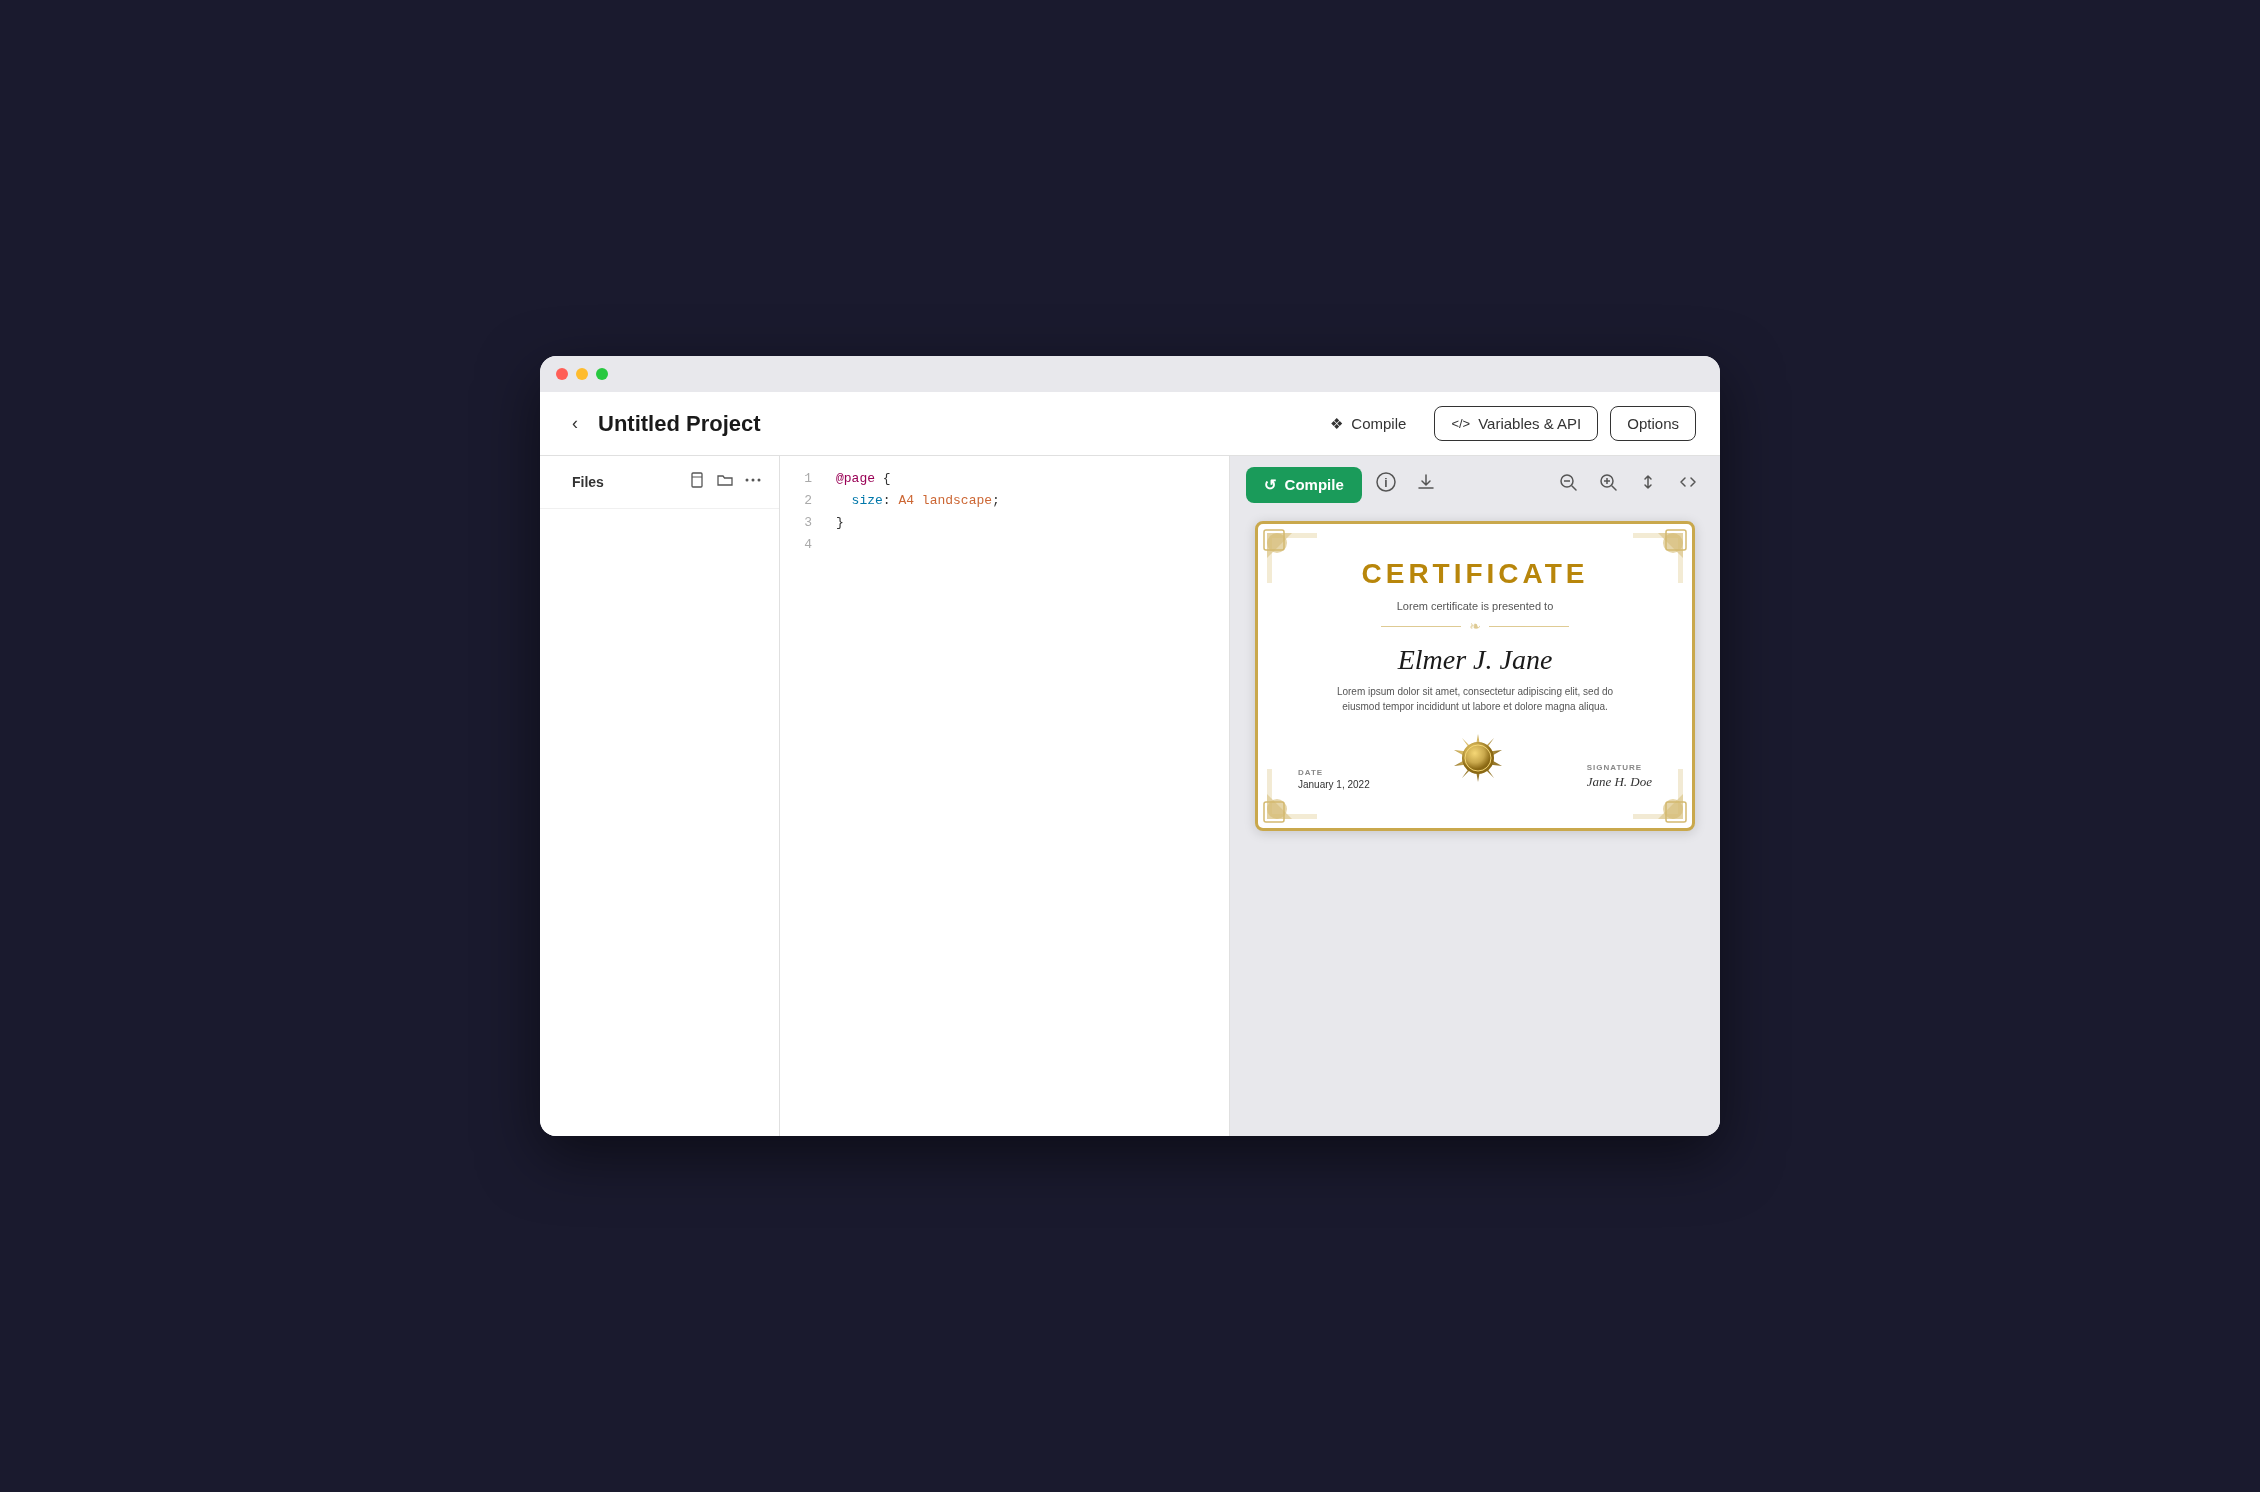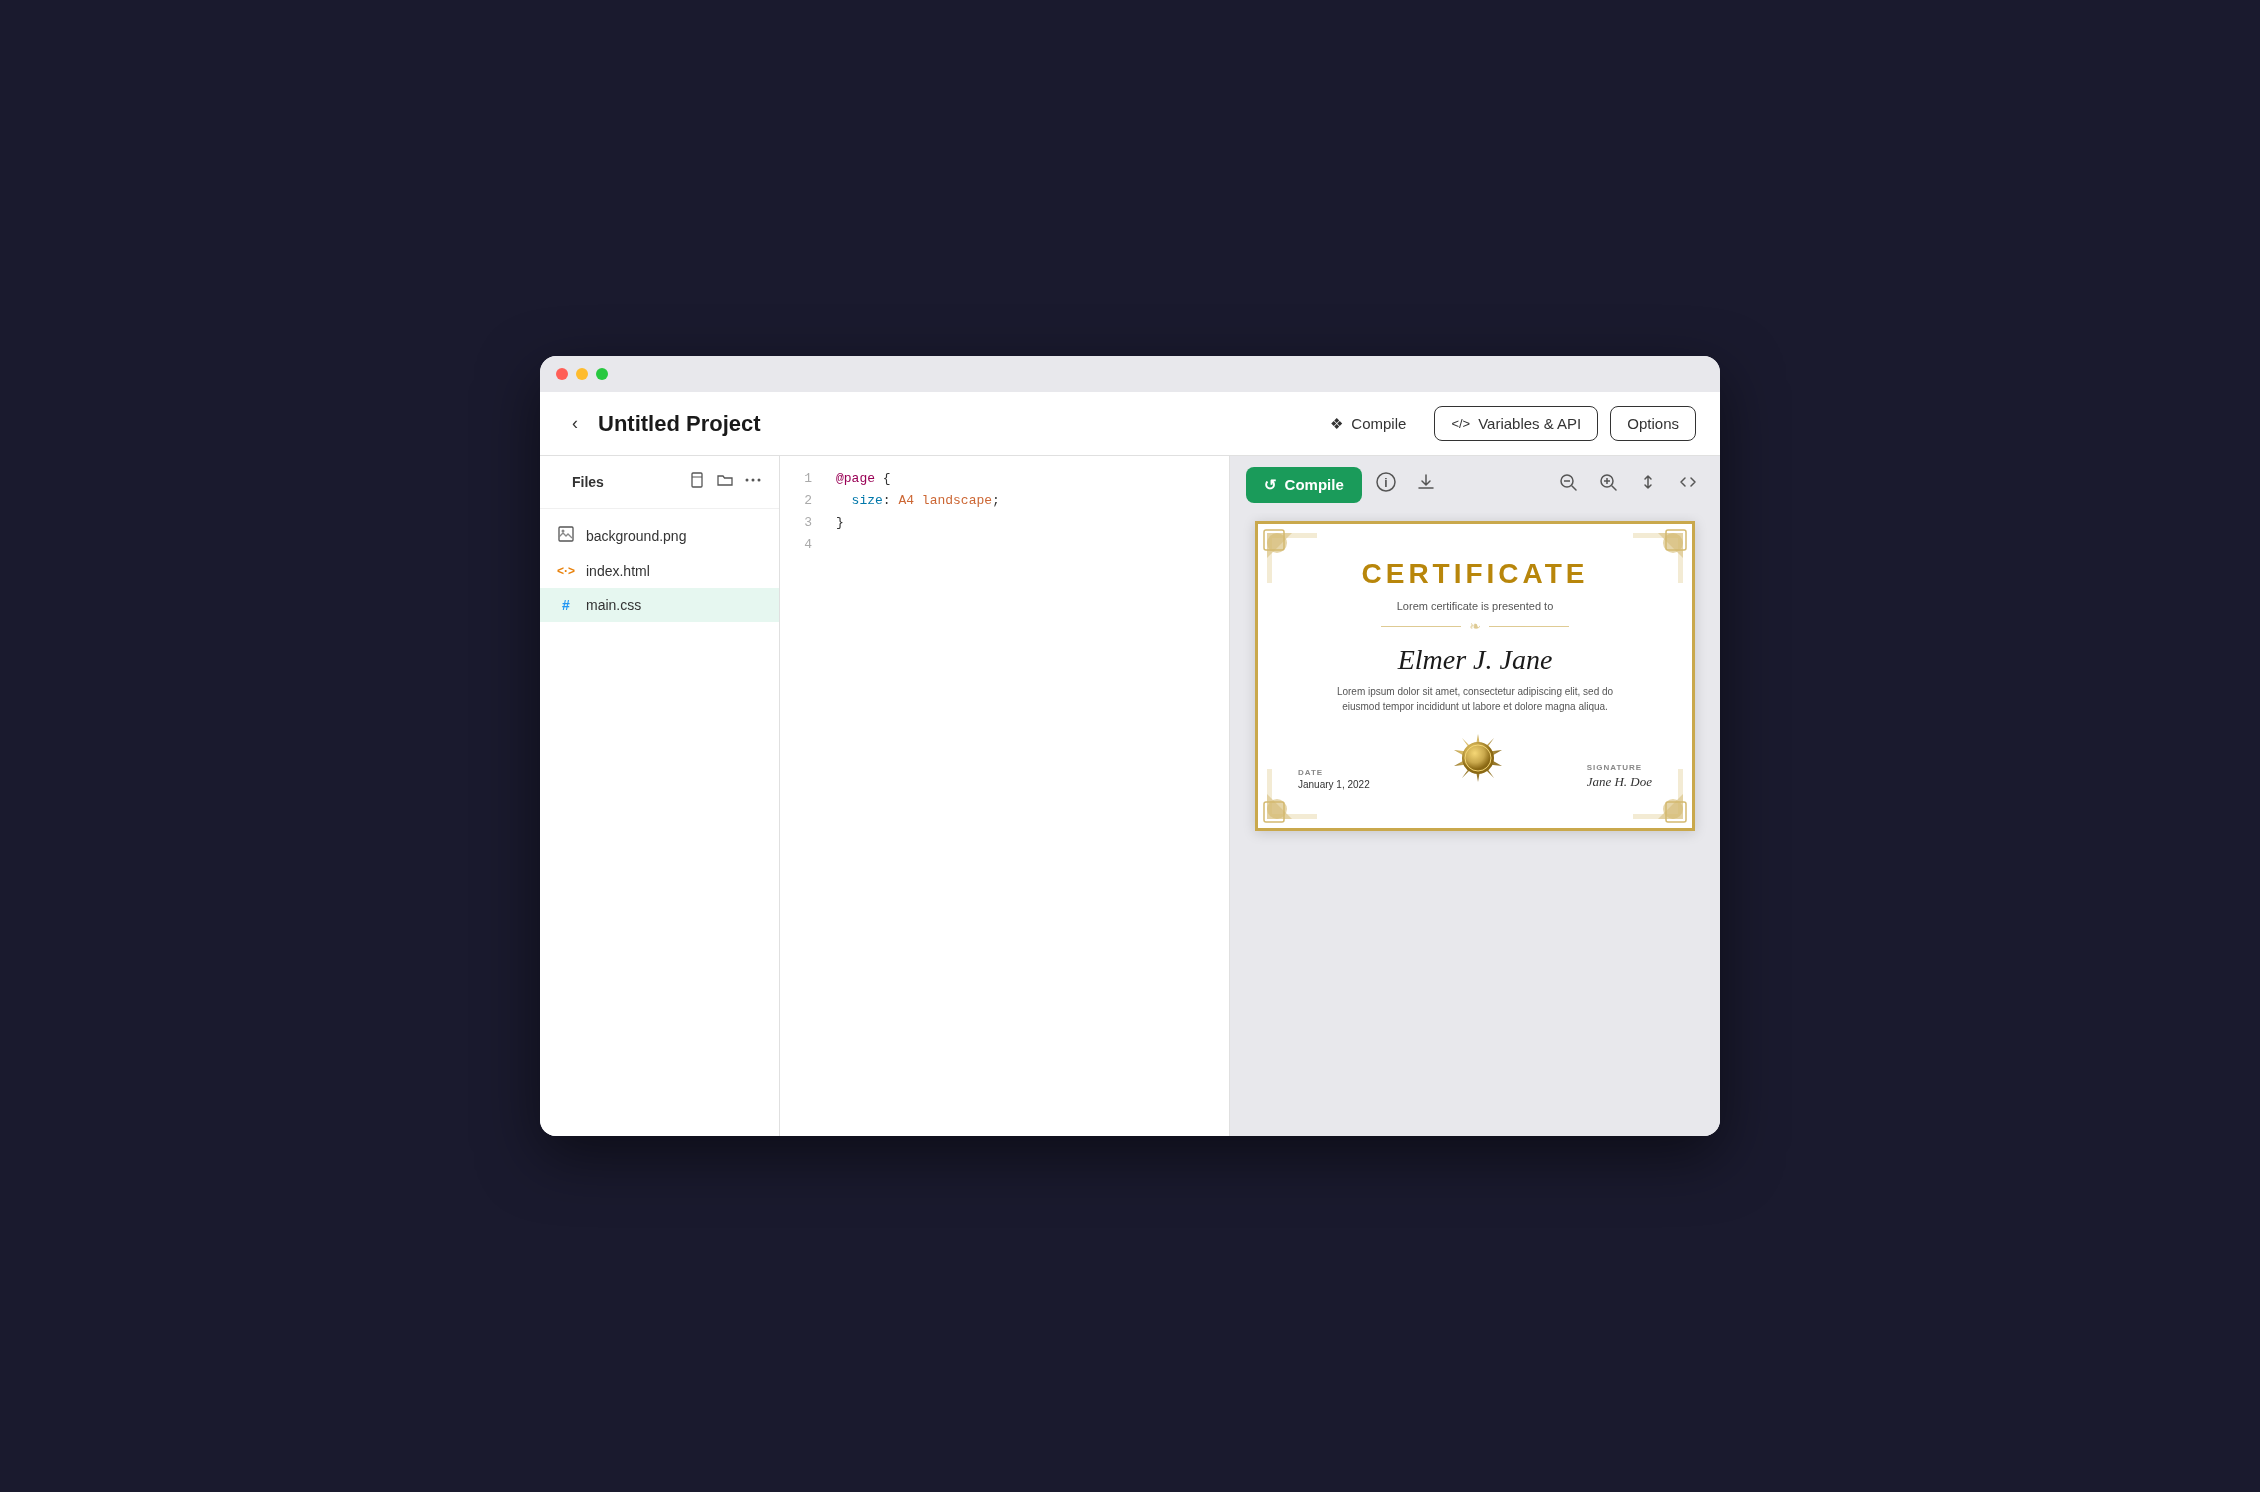--- a/index.html
+++ b/index.html
@@ -236,21 +236,21 @@
       align-items: flex-start;
       justify-content: center;
       padding: 8px 16px 16px;
       overflow: auto;
     }
     
     .certificate-card {
       background: white;
       width: 440px;
       min-height: 310px;
-      border-radius: 0;
+      border-radius: 8px;
       box-shadow: 0 2px 12px rgba(0,0,0,0.15);
       padding: 24px;
       border: 3px solid #c9a84c;
       position: relative;
       overflow: hidden;
     }
     .cert-corner {
       position: absolute;
       width: 60px;
       height: 60px;
@@ -412,40 +412,20 @@
           <button class="sidebar-action-btn" title="More">
             <svg width="16" height="16" viewBox="0 0 16 16" fill="#555">
               <circle cx="2" cy="8" r="1.5"></circle>
               <circle cx="8" cy="8" r="1.5"></circle>
               <circle cx="14" cy="8" r="1.5"></circle>
             </svg>
           </button>
         </div>
       </div>
 
-      <div class="file-list">
-        <div class="file-item">
-          <span class="file-icon">
-            <svg width="16" height="16" viewBox="0 0 16 16" fill="none" xmlns="http://www.w3.org/2000/svg">
-              <rect x="1" y="1" width="14" height="14" rx="1" stroke="#555" stroke-width="1.3" fill="none"></rect>
-              <circle cx="5" cy="5" r="1.5" fill="#888"></circle>
-              <path d="M1 11l4-4 3 3 2-2 4 4" stroke="#888" stroke-width="1.3" fill="none"></path>
-            </svg>
-          </span>
-          <span class="file-name">background.png</span>
-        </div>
-        <div class="file-item">
-          <span class="file-icon" style="font-size:12px; color:#e8820c; font-weight:bold;">&lt;·&gt;</span>
-          <span class="file-name">index.html</span>
-        </div>
-        <div class="file-item active">
-          <span class="file-icon" style="font-size:14px; color:#2196f3; font-weight:bold;">#</span>
-          <span class="file-name">main.css</span>
-        </div>
-      </div>
     </div>
 
     <div class="editor-pane">
       <div class="editor-content">
         <div class="line-numbers">
           <div>1</div>
           <div>2</div>
           <div>3</div>
           <div>4</div>
         </div>

